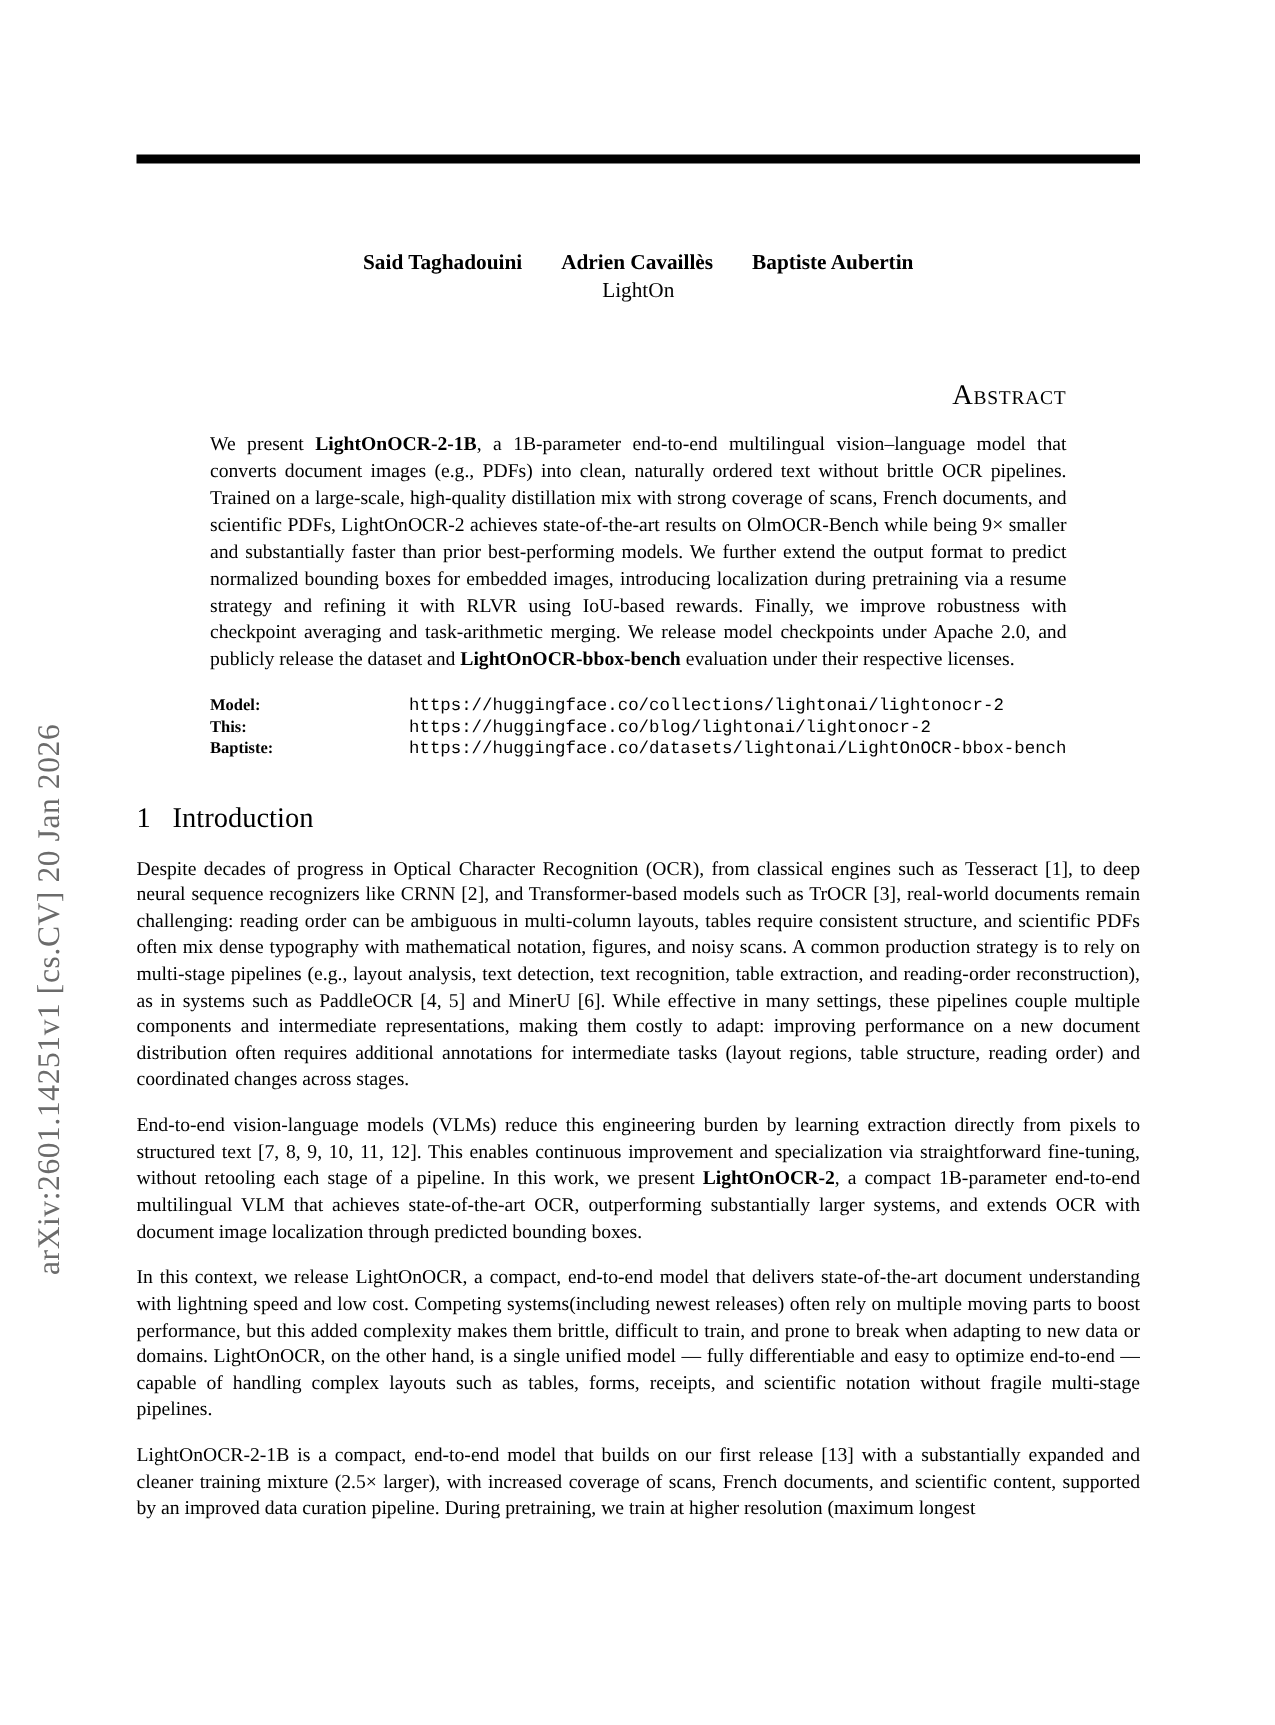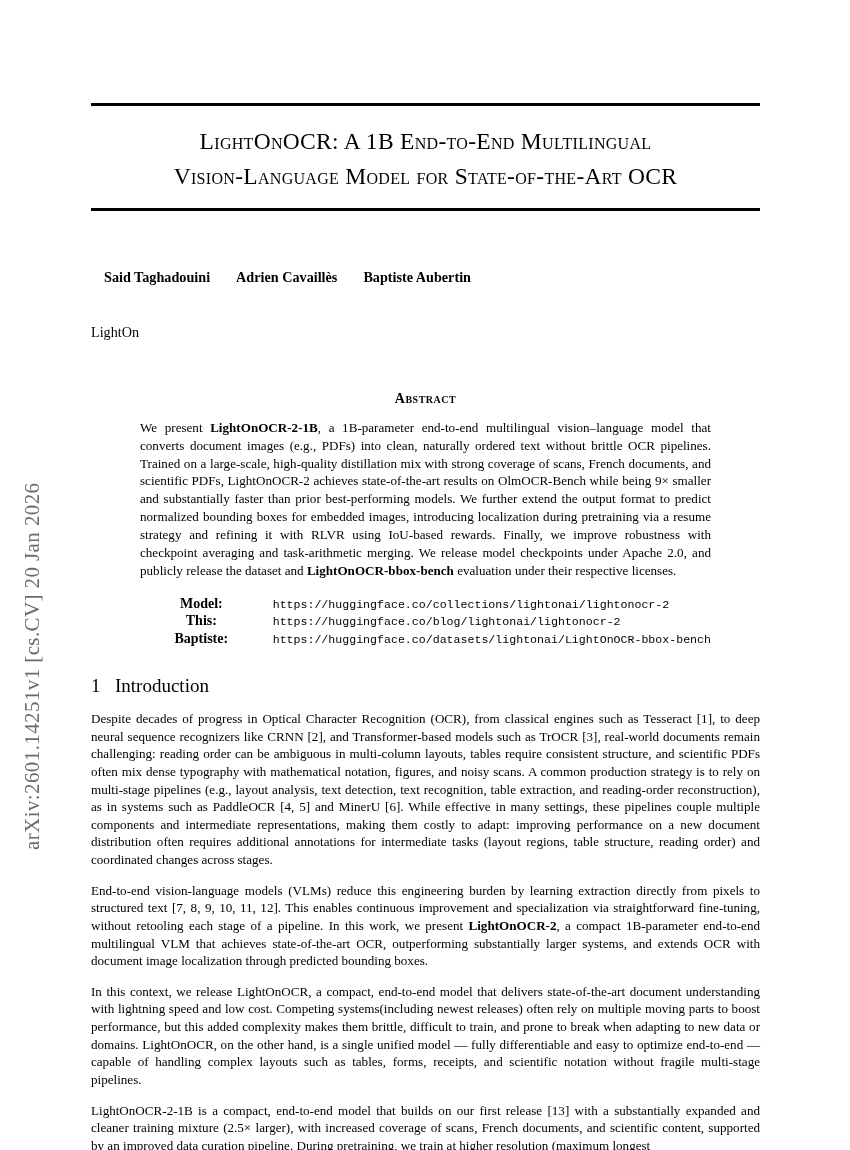--- a/index.html
+++ b/index.html
@@ -66,44 +66,44 @@
     font-size: 23.5px;
     font-variant: small-caps;
     letter-spacing: 0.3px;
     line-height: 1.48;
     white-space: nowrap;
   }
 
   
   #authors-block {
     margin-top: 57px;
+    text-align: center;
   }
   #author-names {
     font-size: 14.2px;
     font-weight: bold;
     line-height: 1.35;
   }
   #author-names .author {
     display: inline-block;
     margin: 0 13px;
   }
   #affiliation {
     font-size: 14.2px;
     line-height: 1.35;
-    margin-top: 36px;
   }
 
   
   #abstract-block {
     margin: 49px 49px 0 49px;
   }
   #abstract-heading {
-    text-align: center;
-    font-size: 14px;
-    font-weight: bold;
+    text-align: right;
+    font-size: 19px;
+    font-weight: normal;
     font-variant: small-caps;
     letter-spacing: 0.5px;
     margin-bottom: 12px;
   }
   #abstract-text {
     font-size: 13.1px;
     line-height: 1.365;
     text-align: justify;
     text-justify: inter-word;
     hyphens: none;
@@ -113,22 +113,22 @@
 
   
   #links-block {
     margin: 16px 0 0 0;
     display: table;
     border-collapse: collapse;
   }
   .link-row { display: table-row; }
   .link-label {
     display: table-cell;
-    text-align: center;
-    font-size: 14px;
+    text-align: left;
+    font-size: 11px;
     font-weight: bold;
     padding: 0 10px 1.5px 0;
     white-space: nowrap;
     vertical-align: baseline;
     width: 131px;
   }
   .link-url {
     display: table-cell;
     font-family: "Liberation Mono", "DejaVu Sans Mono", monospace;
     font-size: 11.6px;
@@ -165,24 +165,20 @@
 <body>
 
 <div id="arxiv-stamp">
   <span class="stamp-text">arXiv:2601.14251v1  [cs.CV]  20 Jan 2026</span>
 </div>
 
 <div id="page">
 
   <div class="rule rule-top"></div>
 
-  <div id="title-block">
-    <div class="title-line">LightOnOCR: A 1B End-to-End Multilingual</div>
-    <div class="title-line">Vision-Language Model for State-of-the-Art OCR</div>
-  </div>
 
   <div class="rule rule-bottom"></div>
 
   <div id="authors-block">
     <div id="author-names">
       <span class="author">Said Taghadouini</span><span class="author">Adrien Cavaillès</span><span class="author">Baptiste Aubertin</span>
     </div>
     <div id="affiliation">LightOn</div>
   </div>
 

